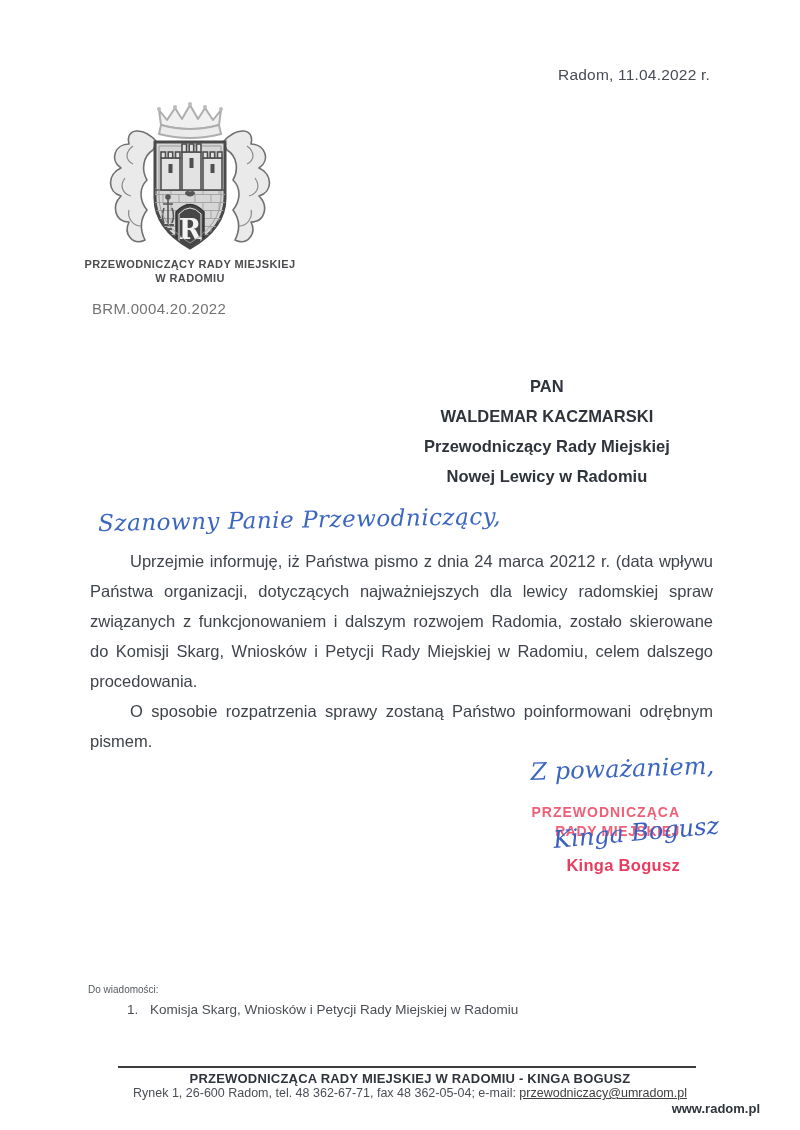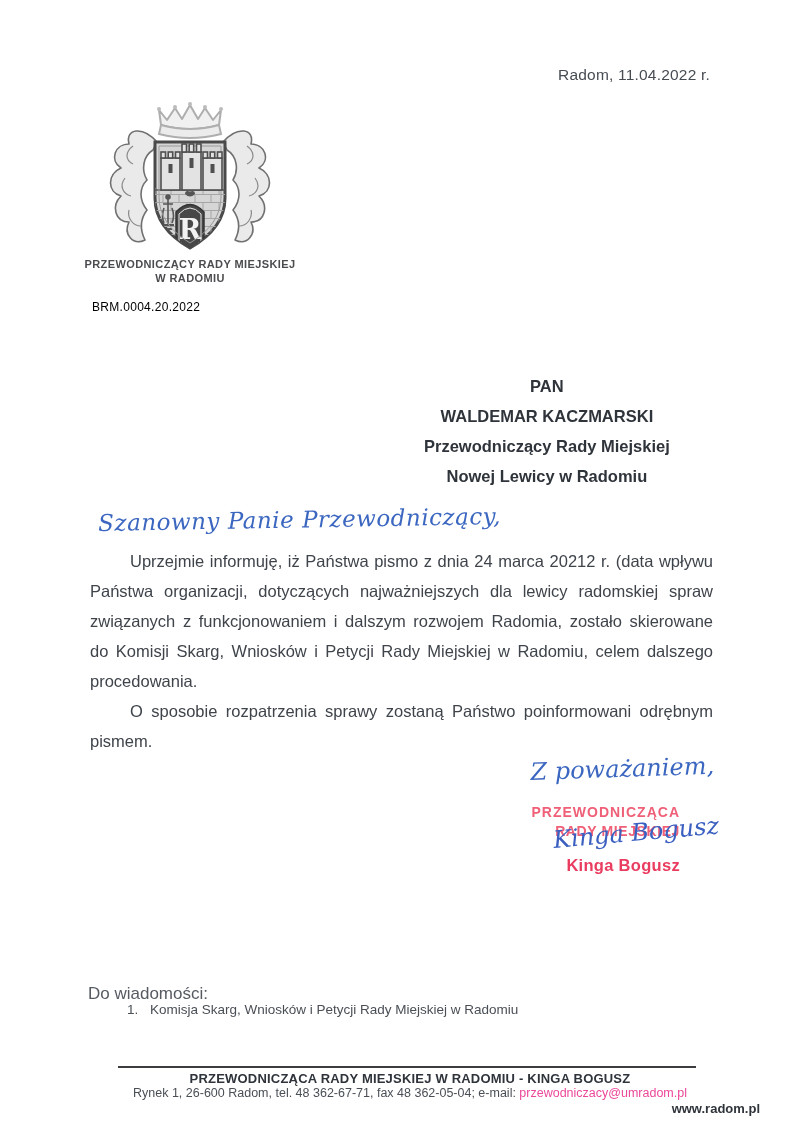--- a/index.html
+++ b/index.html
@@ -11,21 +11,21 @@
     position:relative;
     overflow:hidden;
   }
   .abs{position:absolute;}
 
   
   .date-line{top:66px;right:90px;font-size:15.5px;color:#474c53;letter-spacing:.2px;}
   .crest{left:95px;top:98px;width:190px;height:162px;}
   .crest-caption{left:70px;top:257px;width:240px;text-align:center;
     font-size:11px;font-weight:700;color:#4b4c4f;letter-spacing:.4px;line-height:14px;}
-  .reference{left:92px;top:300px;font-size:12px;color:#000000;letter-spacing:.3px;}
+  .reference{left:92px;top:300px;font-size:15px;color:#737373;letter-spacing:.3px;}
 
   
   .recipient{left:424px;top:371px;font-size:16.5px;font-weight:700;color:#2f343b;line-height:30px;text-align:center;}
 
   
   .handwriting{
     font-family:"DejaVu Serif",serif;
     font-style:italic;
     color:#3c67c0;
   }
@@ -39,30 +39,30 @@
   .bline.end{text-align-last:left;}
 
   
   .stamp{left:528px;top:804px;width:152px;text-align:right;}
   .stamp-title1{font-size:14px;font-weight:700;letter-spacing:1px;color:#ef6078;}
   .stamp-title2{font-size:14px;font-weight:700;letter-spacing:.6px;color:#ef6078;margin-top:3px;}
   .stamp-name{font-size:16.5px;font-weight:700;color:#e93c5f;margin-top:17px;letter-spacing:.3px;}
   .signature{left:552px;top:826px;font-size:24px;transform:rotate(-5deg);transform-origin:left top;color:#3a5fc0;}
 
   
-  .cc-label{left:88px;top:984px;font-size:17px;color:#565b62;}
+  .cc-label{left:88px;top:984px;font-size:10px;color:#565b62;}
   .cc-number{left:127px;top:1002px;font-size:13.5px;color:#4a4f56;}
   .cc-text{left:150px;top:1002px;font-size:13.5px;color:#4a4f56;}
 
   
   .footer-rule{left:118px;top:1066px;width:578px;height:2px;background:#3b3d40;}
   .footer-line1{left:60px;top:1071px;width:700px;text-align:center;font-size:13px;font-weight:700;color:#2f343b;letter-spacing:.2px;}
   .footer-line2{left:60px;top:1086px;width:700px;text-align:center;font-size:12.5px;color:#4a4f56;}
   .footer-line3{left:60px;top:1101px;width:700px;text-align:right;font-size:13px;font-weight:700;color:#2f343b;}
-  .email-link{color:#ec4899;cursor:pointer;}
+  .email-link{color:#404040;text-decoration:underline;cursor:pointer;}
 </style>
 </head>
 <body>
 
 <div class="abs date-line">Radom, 11.04.2022 r.</div>
 
 <svg class="abs crest" viewBox="0 0 190 162" xmlns="http://www.w3.org/2000/svg">
   <defs>
     <pattern id="bricks" width="16" height="16" patternUnits="userSpaceOnUse">
       <path d="M0,0.5 H16 M0,8.5 H16 M4,0 V8 M12,8 V16" stroke="#a6a6a6" stroke-width="1" fill="none"></path>

